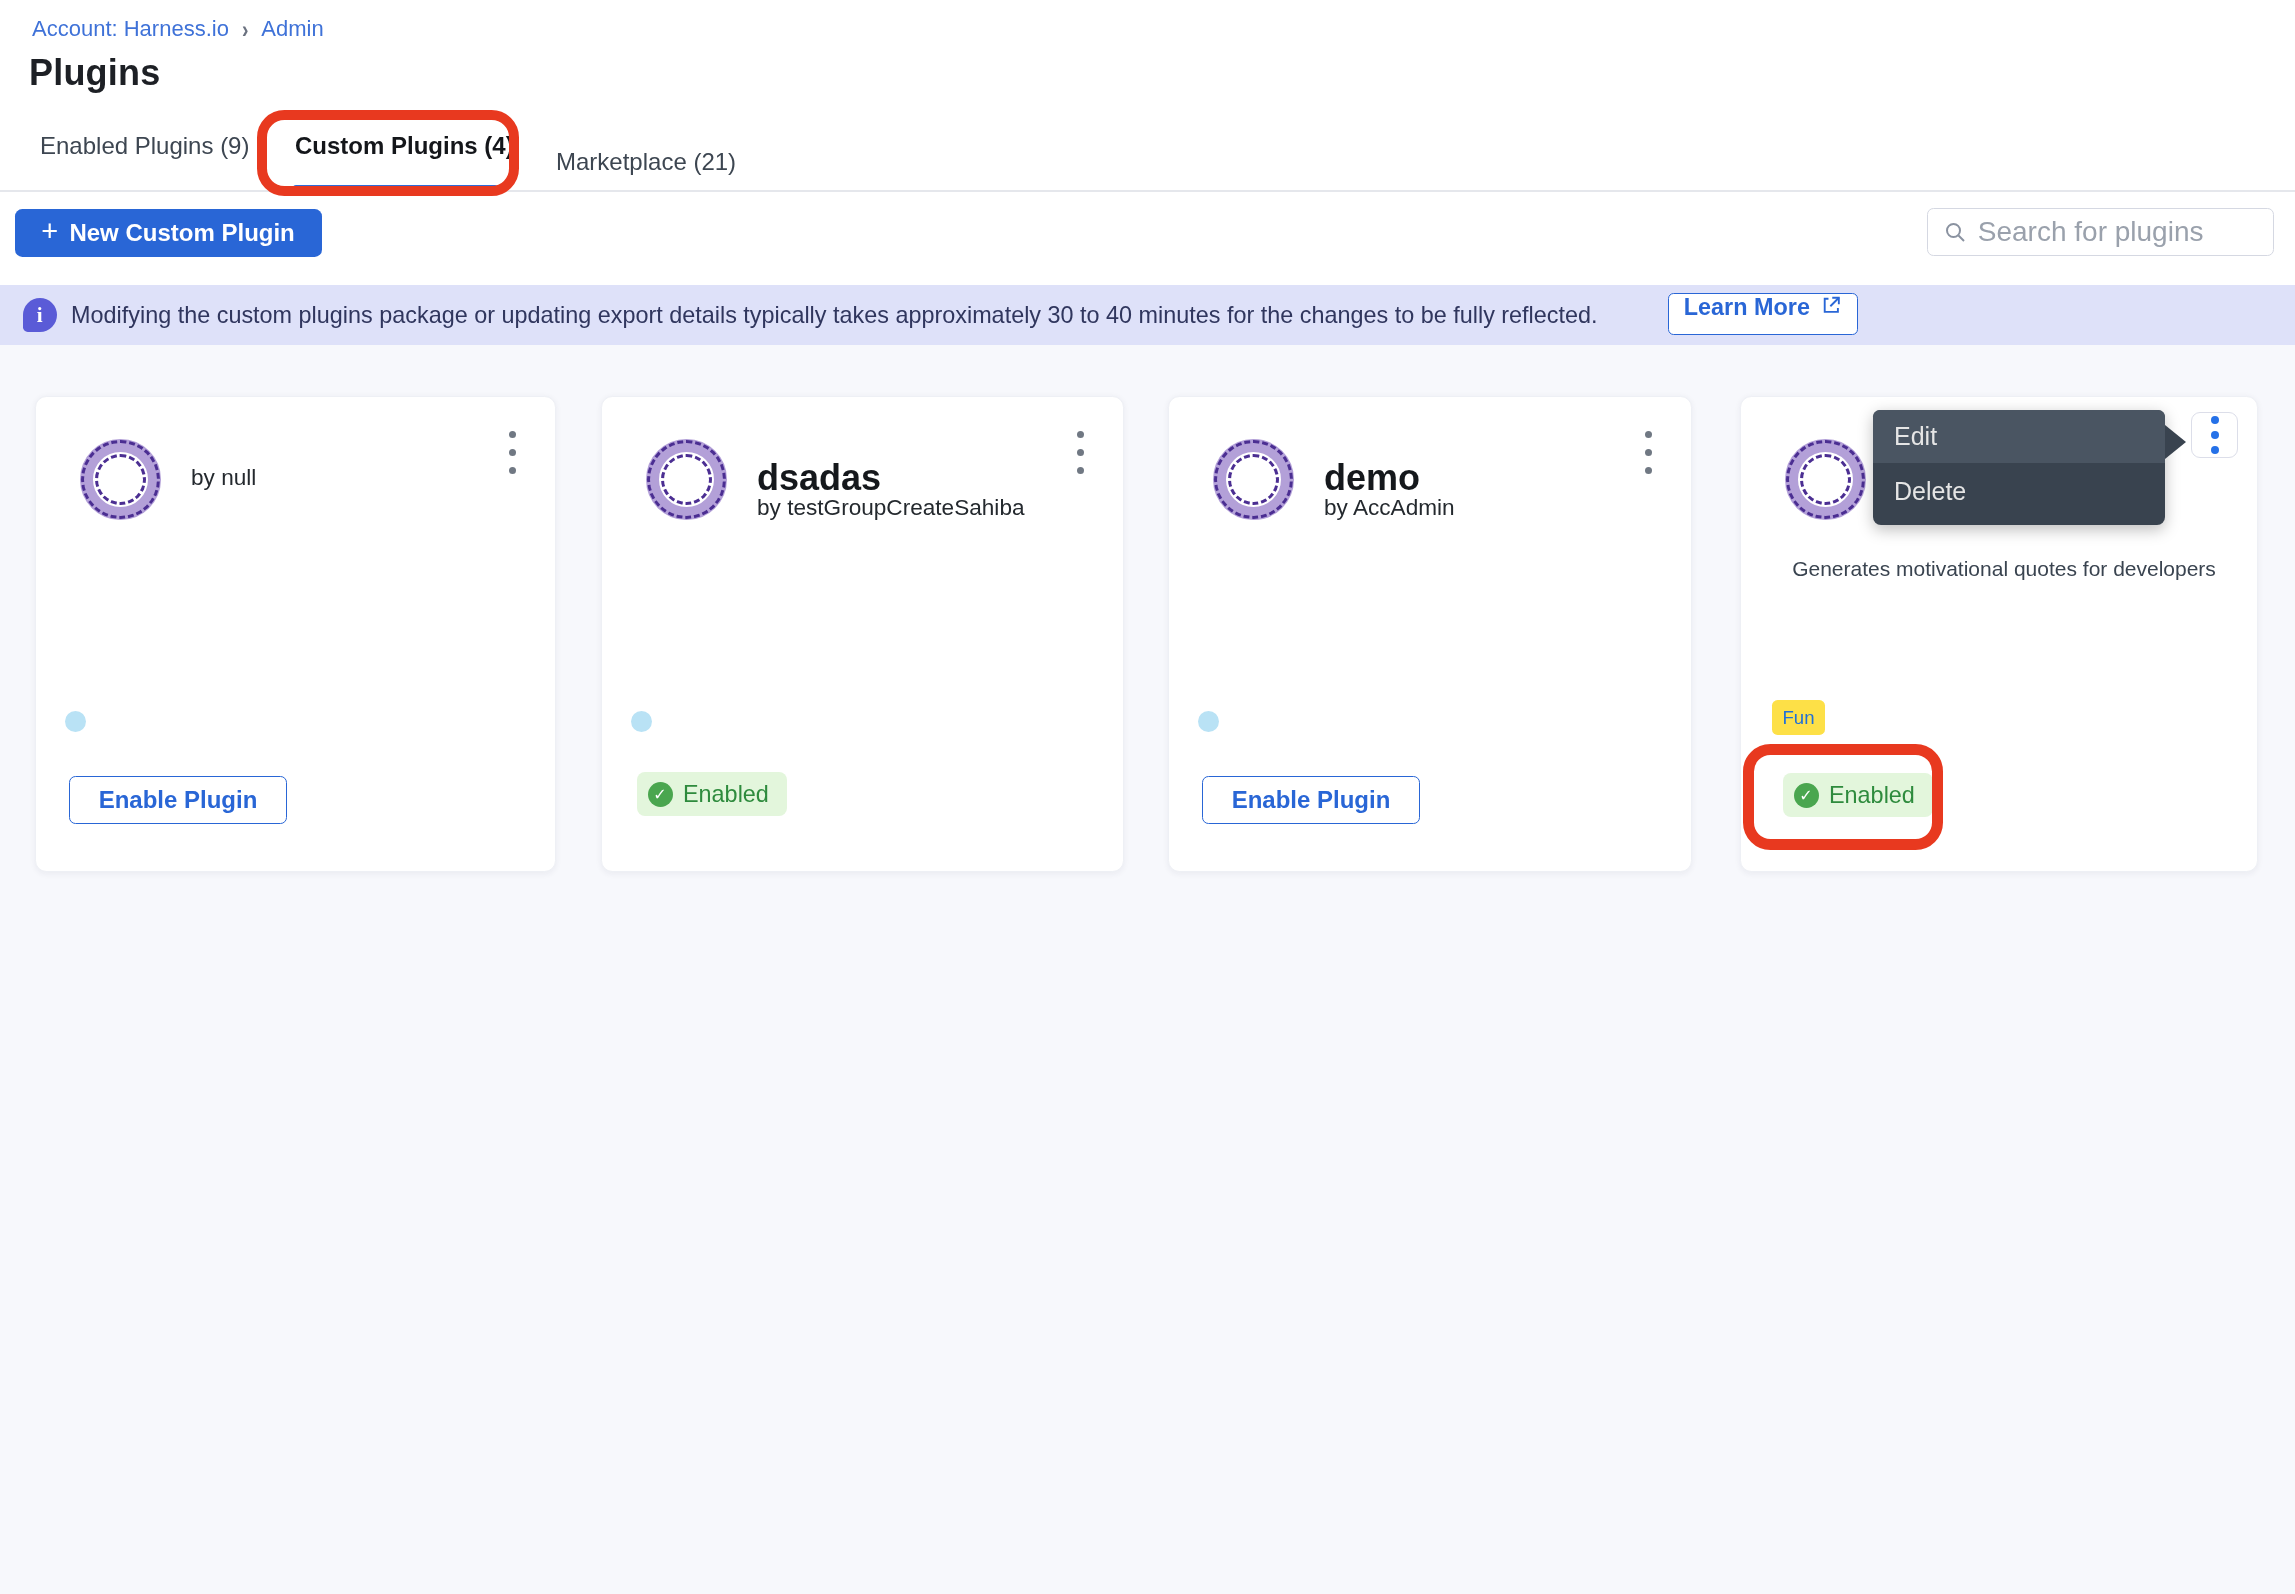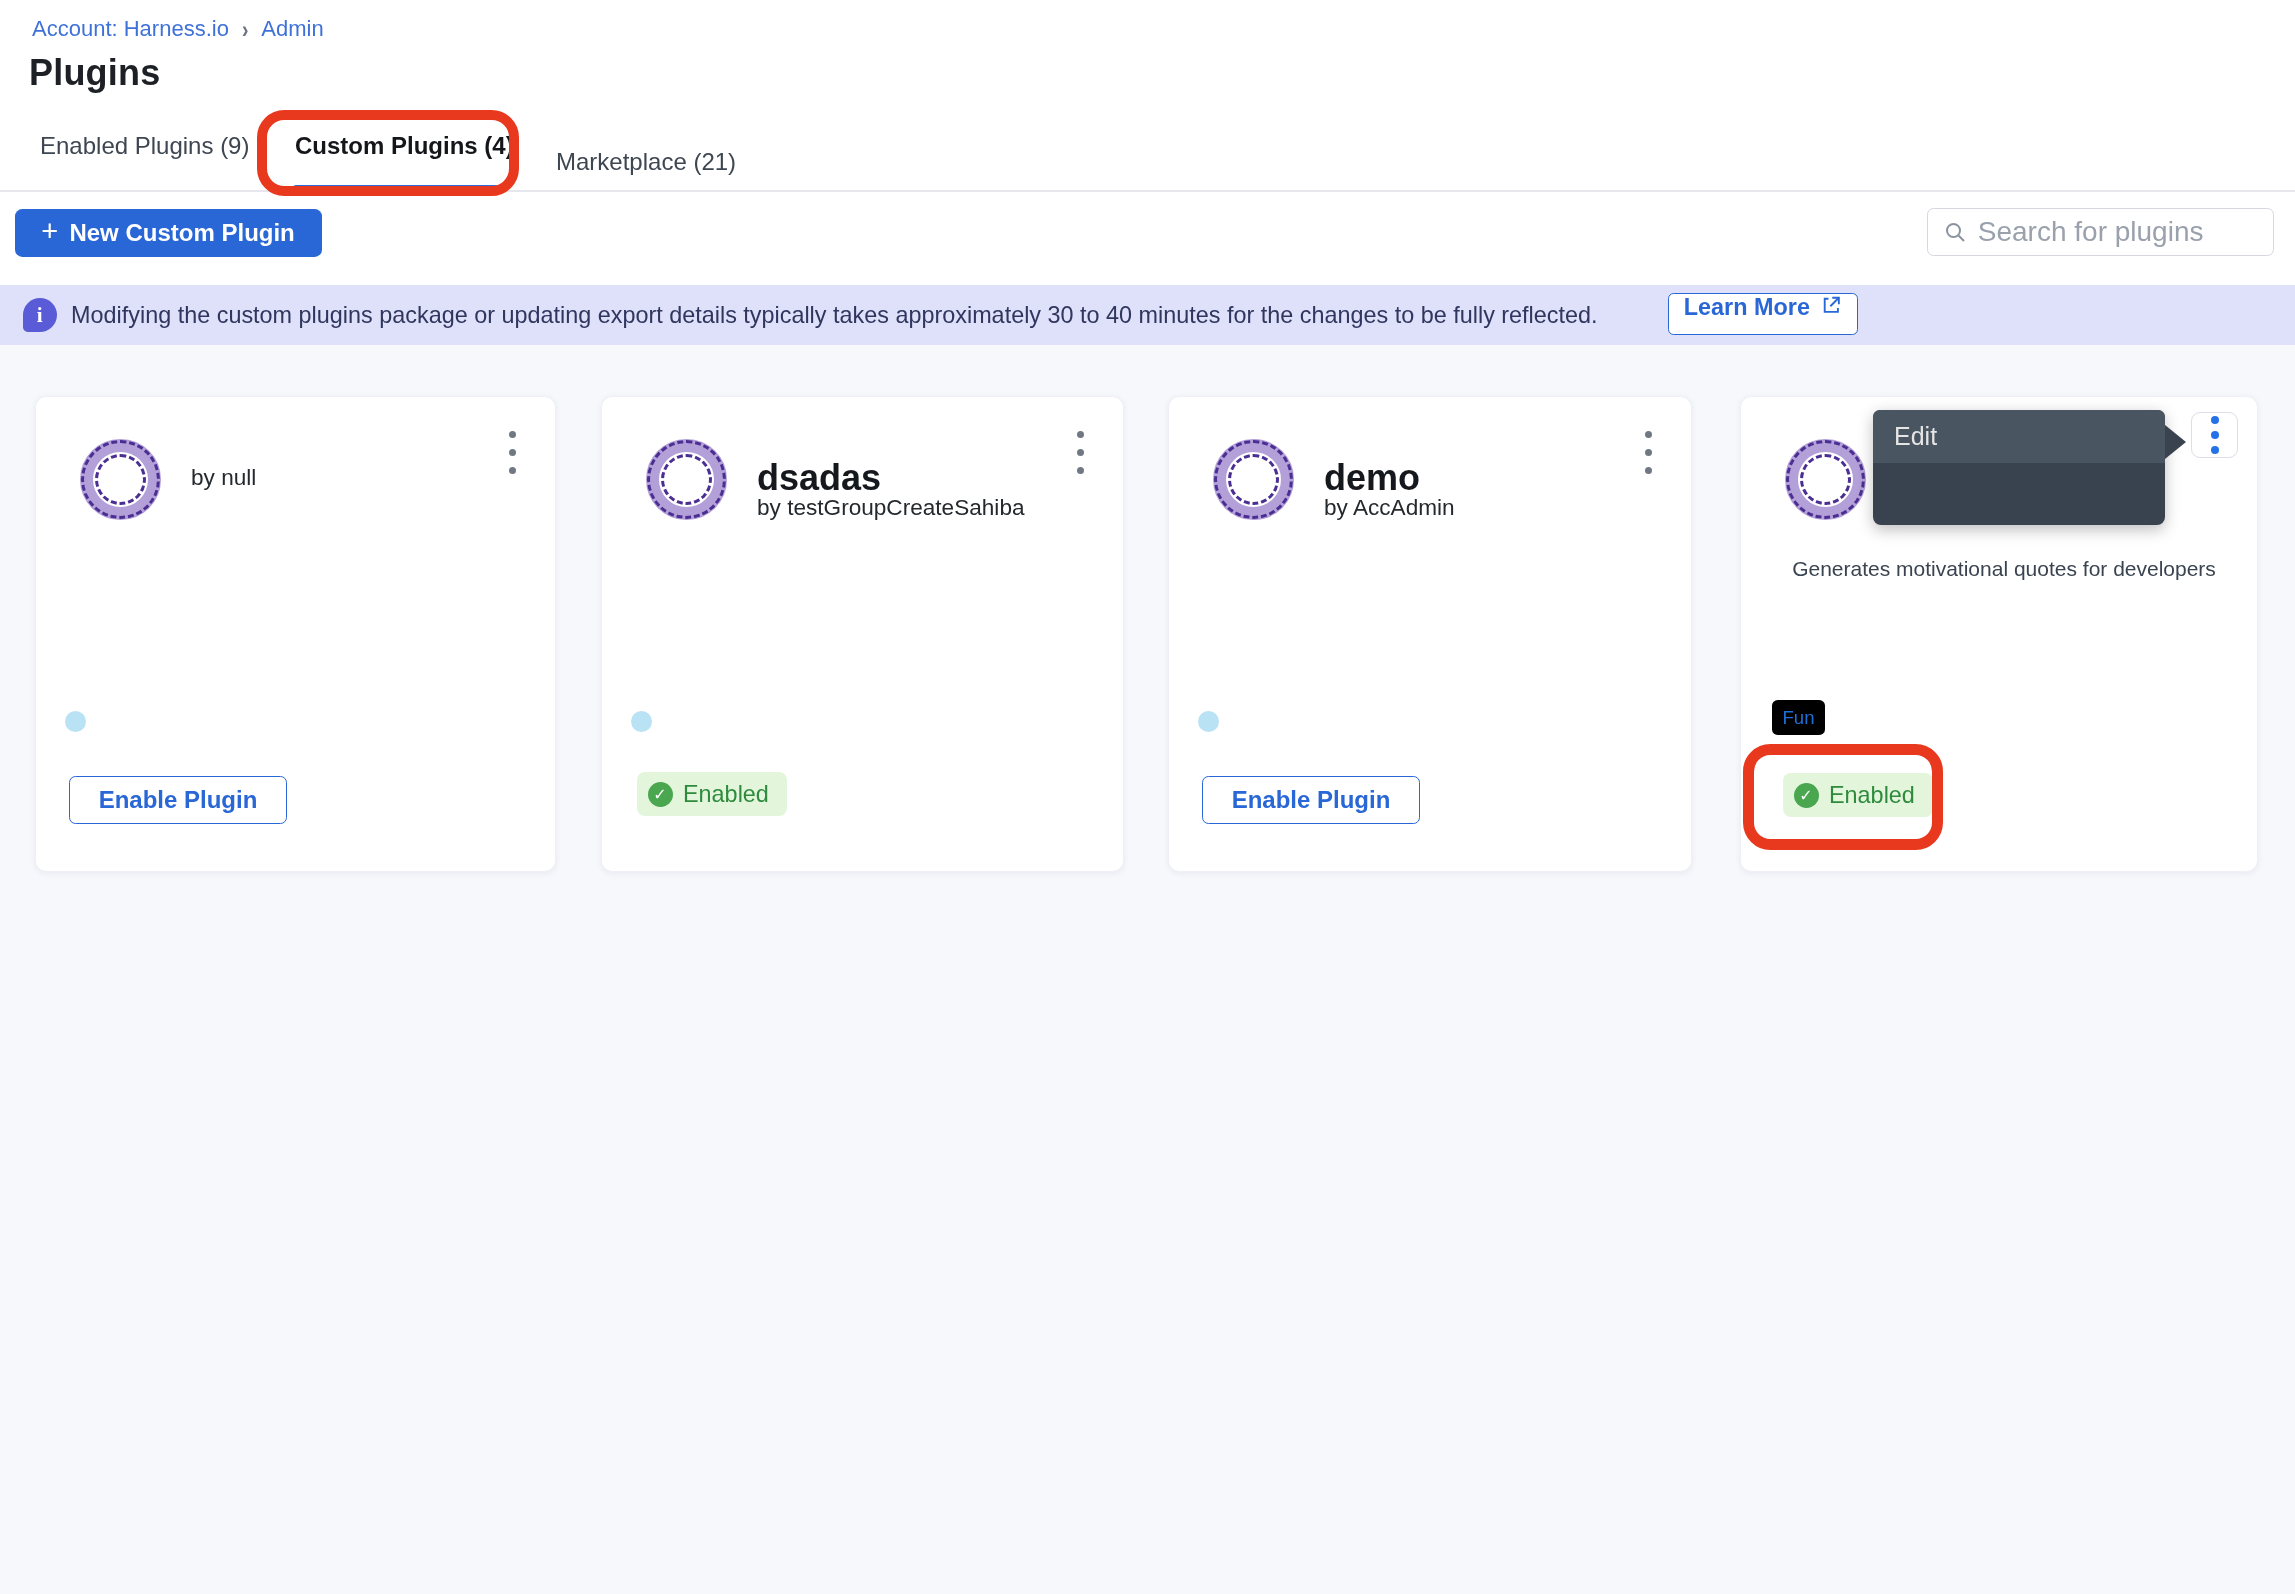--- a/index.html
+++ b/index.html
@@ -75,21 +75,21 @@
     display:flex; align-items:center; justify-content:center; cursor:pointer; }
 
   .badge-enabled { position:absolute; left:35px; top:375px; height:44px; background:#e3f6dc; border-radius:8px;
     display:flex; align-items:center; gap:10.5px; padding:0 18px 0 10.5px; }
   .badge-enabled .chk { width:25px; height:25px; border-radius:50%; background:#4aa64f; color:#fff;
     font-size:16px; font-weight:700; display:flex; align-items:center; justify-content:center; }
   .badge-enabled .txt { color:#2e8b3d; font-size:23.4px; }
   .card4 .badge-enabled { left:42px; top:376px; }
 
   .card-desc { position:absolute; left:29px; top:160px; width:468px; font-size:21px; color:#3a4450; }
-  .tag-fun { position:absolute; left:31px; top:303px; background:#000000; color:#1f6fd8; font-size:18.6px;
+  .tag-fun { position:absolute; left:31px; top:303px; background:#fde047; color:#1f6fd8; font-size:18.6px;
     border-radius:5.6px; padding:6.5px 10.5px; }
 
   
   .ctx-menu { left:1873px; top:410px; width:292px; height:115px; background:#39434f; border-radius:8px;
     box-shadow:0 4.8px 14.5px rgba(0,0,0,.25); z-index:50; }
   .ctx-item { height:53px; display:flex; align-items:center; padding-left:21px; font-size:25px;
     color:#e5e5e5; cursor:pointer; }
   .ctx-item.hover { background:#4a5562; border-radius:6.5px 6.5px 0 0; }
   .ctx-item.second { height:56px; }
   .ctx-arrow { position:absolute; left:100%; top:14.5px; width:0; height:0;
@@ -198,20 +198,21 @@
   <div class="card-desc">Generates motivational quotes for developers</div>
   <div class="tag-fun">Fun</div>
   <div class="badge-enabled">
     <span class="chk">✓</span>
     <span class="txt">Enabled</span>
   </div>
 </div>
 
 <div class="abs ctx-menu">
   <div class="ctx-item hover">Edit</div>
+  <div class="ctx-item second">Delete</div>
   <div class="ctx-arrow"></div>
 </div>
 
 <div class="abs kebab-btn">
     <i></i>
     <i></i>
     <i></i>
   </div>
 
 <div class="abs annotation badge-ring"></div>

